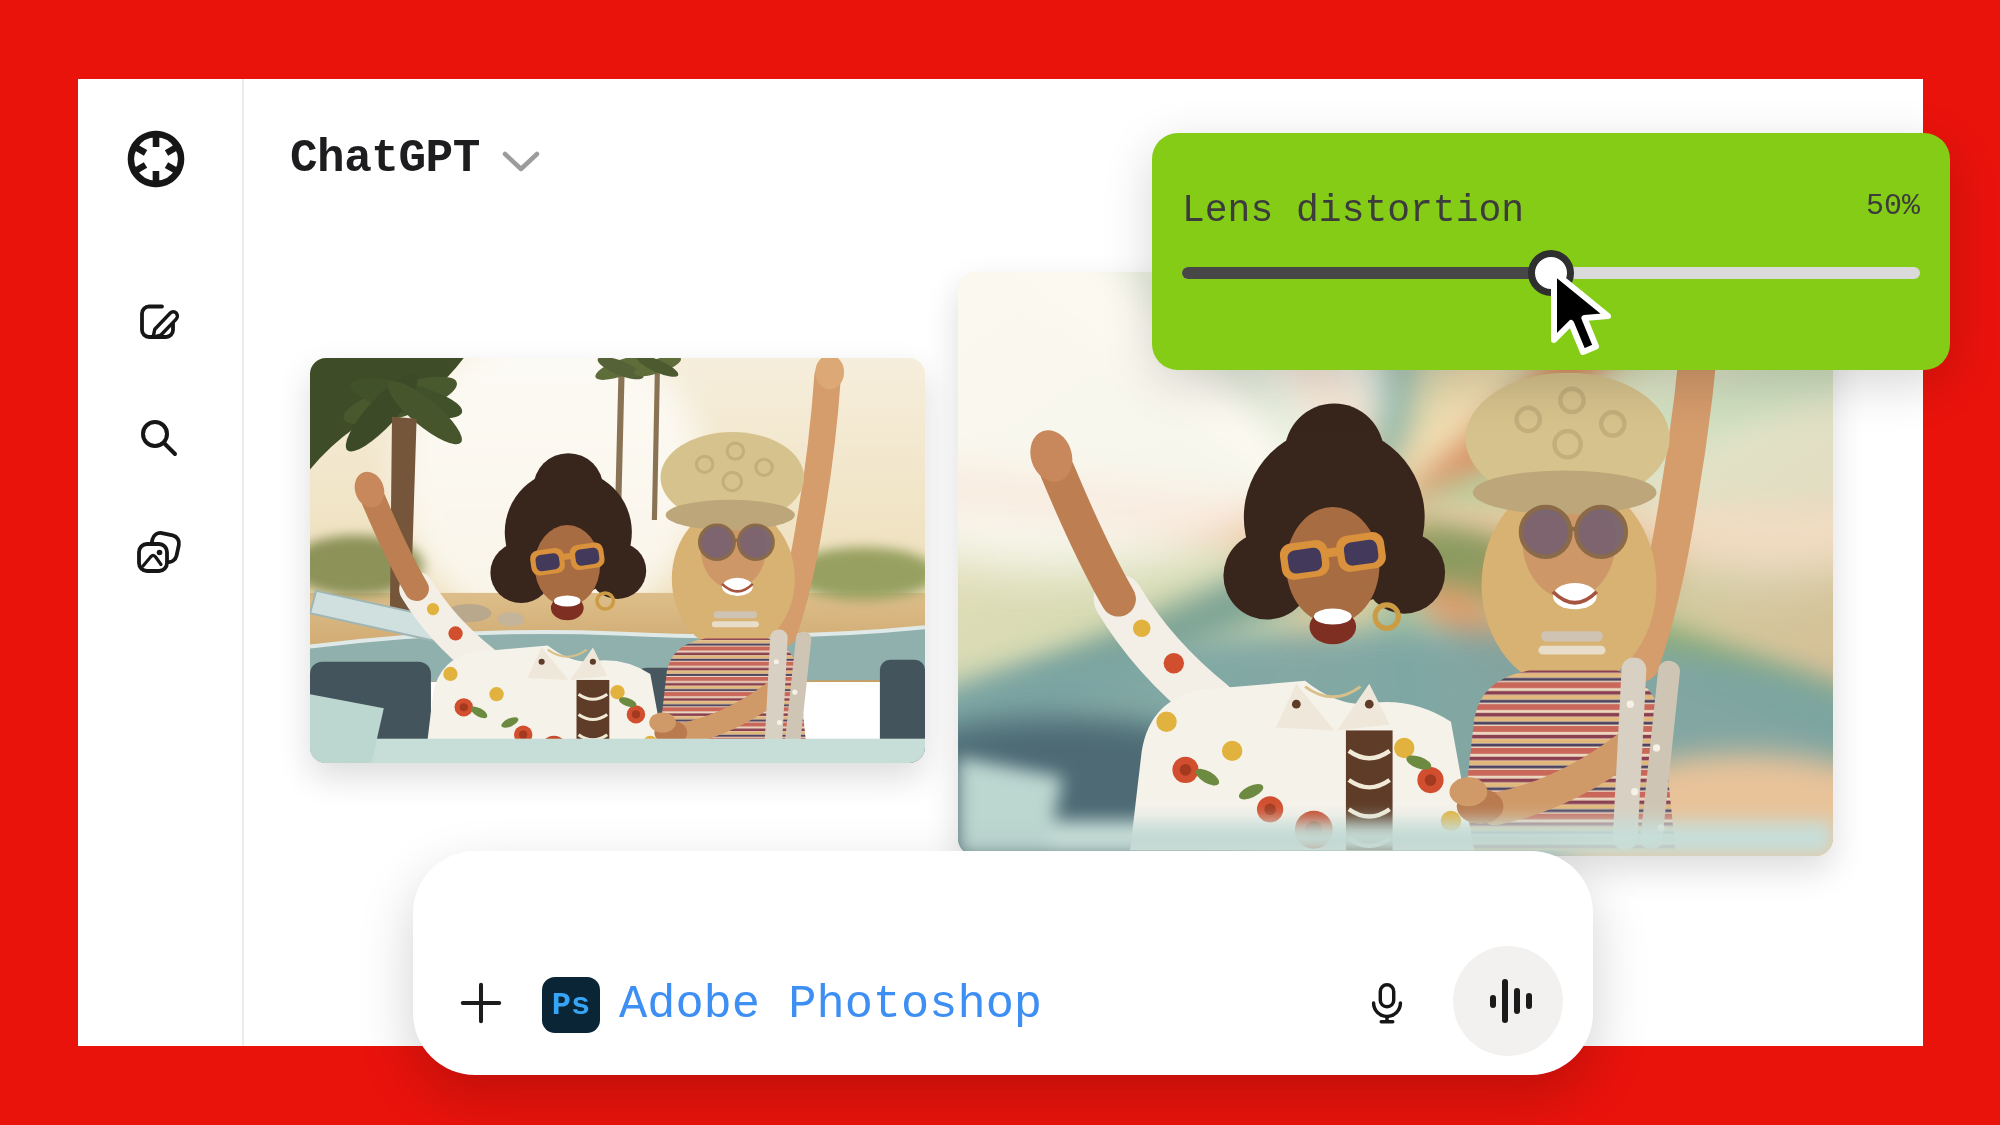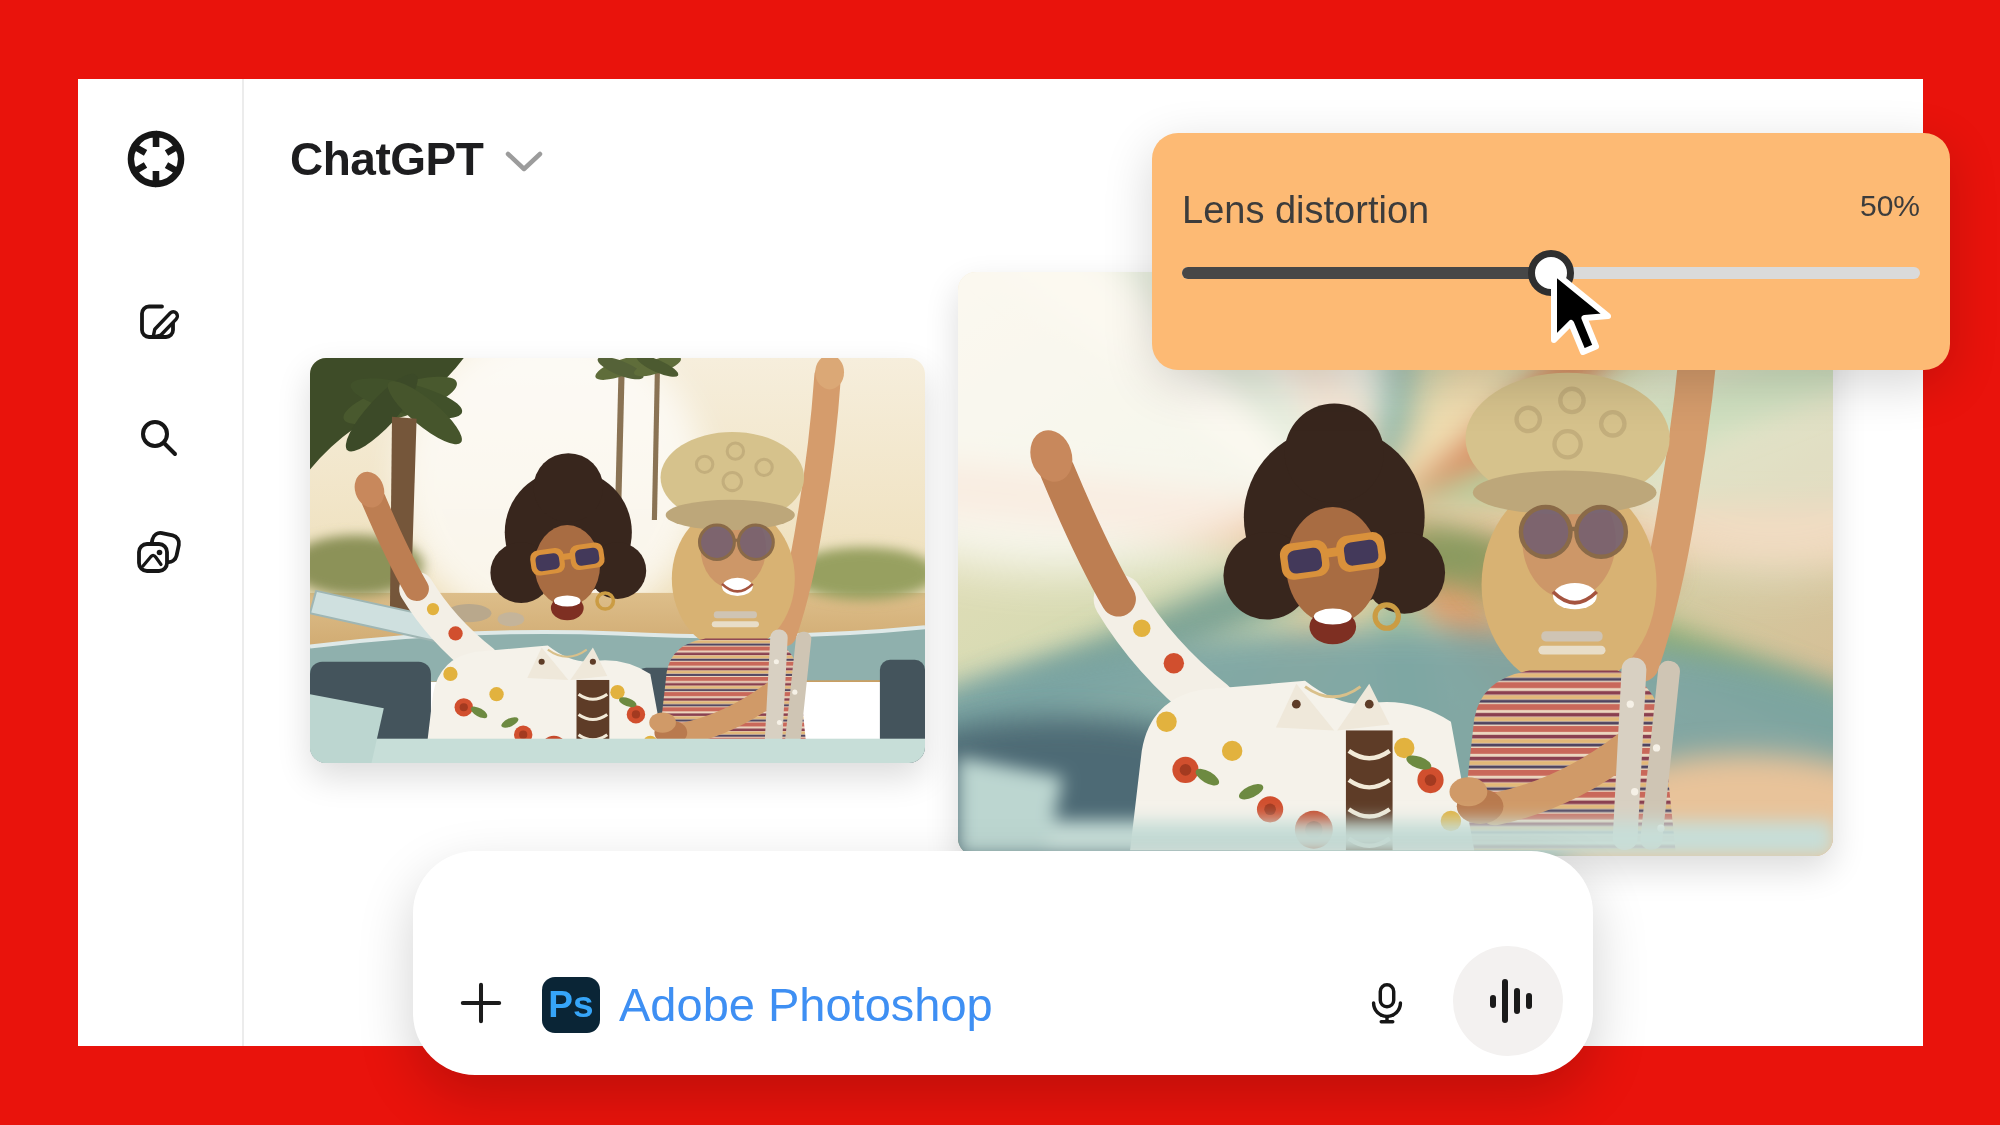--- a/index.html
+++ b/index.html
@@ -2,60 +2,60 @@
 <html style="--frame-red: #E9130C; --link-blue: #3E8FF3; --ps-badge-bg: #0A2536; --ps-badge-text: #36A5F8; --track-dark: #474747; --track-light: #DADADA; --label-gray: #3C3C3C; --prompt-gray: #6D6D6D; --icon-black: #161616; --divider: #ECECEC;"><head>
 <meta charset="utf-8">
 <style>
   :root{
     --frame-red:#E9130C; --link-blue:#3E8FF3; --ps-badge-bg:#0A2536; --ps-badge-text:#36A5F8;
     --track-dark:#474747; --track-light:#DADADA; --label-gray:#3C3C3C; --prompt-gray:#6D6D6D;
     --icon-black:#161616; --divider:#ECECEC;
   }
   *{margin:0;padding:0;box-sizing:border-box;}
   body{background:#333;font-family:"Liberation Sans", sans-serif;}
-  .stage{position:relative;width:2000px;height:1125px;background:var(--frame-red);overflow:hidden;}
+  .stage{position:relative;width:2000px;height:1125px;background:var(--frame-red);overflow:hidden;font-family:Liberation Mono, monospace;}
 
   .window{position:absolute;left:78px;top:79px;width:1845px;height:967px;background:#fff;}
   .divider{position:absolute;left:164px;top:0;width:2px;height:967px;background:var(--divider);}
 
   .sidebar{position:absolute;left:0;top:0;width:164px;height:100%;}
   .logo{position:absolute;left:46px;top:47px;width:64px;height:64px;}
   .side-icon{position:absolute;left:56px;width:48px;height:48px;cursor:pointer;}
   .side-icon.compose{top:218px;} .side-icon.search{top:334px;} .side-icon.library{top:450px;}
   .side-icon svg,.logo svg{width:100%;height:100%;display:block;}
 
   .header{position:absolute;left:212px;top:52px;display:flex;align-items:center;gap:22px;cursor:pointer;}
   .title{font-size:46px;font-weight:600;color:#1D1D1F;letter-spacing:-0.5px;line-height:56px;}
   .chevron{width:38px;height:22px;margin-top:6px;}
 
   .photo{position:absolute;overflow:hidden;box-shadow:0 14px 34px rgba(0,0,0,.14);}
   .photo svg{width:100%;height:100%;display:block;}
   .photo.left{left:310px;top:358px;width:615px;height:405px;border-radius:16px;}
   .photo.right{left:958px;top:272px;width:875px;height:584px;border-radius:18px;}
 
-  .panel{position:absolute;left:1152px;top:133px;width:798px;height:237px;background:#fdba74;border-radius:26px;
+  .panel{position:absolute;left:1152px;top:133px;width:798px;height:237px;background:#84cc16;border-radius:26px;
          box-shadow:0 14px 50px rgba(0,0,0,.16);}
   .panel .row{position:absolute;left:30px;right:30px;top:56px;display:flex;justify-content:space-between;}
   .panel .lbl{font-size:38px;color:var(--label-gray);}
   .panel .val{font-size:30px;color:var(--label-gray);}
   .slider{position:absolute;left:30px;right:30px;top:134px;height:12px;cursor:pointer;}
   .slider .track{position:absolute;inset:0;background:var(--track-light);border-radius:6px;}
   .slider .fill{position:absolute;left:0;top:0;height:12px;background:var(--track-dark);border-radius:6px;}
   .slider .handle{position:absolute;top:50%;width:46px;height:46px;border-radius:50%;background:#fff;
                   border:7px solid #2F2F2F;transform:translate(-50%,-50%);cursor:grab;}
 
   .cursor{position:absolute;left:1548px;top:268px;width:82px;height:100px;pointer-events:none;}
 
   .prompt{position:absolute;left:413px;top:851px;width:1180px;height:224px;background:#fff;border-radius:62px;
           box-shadow:0 22px 55px rgba(0,0,0,.18);}
   .prompt .ask{position:absolute;left:46px;top:32px;font-size:47px;color:var(--prompt-gray);white-space:nowrap;cursor:text;}
   .prompt .plus{position:absolute;left:45px;top:129px;width:46px;height:46px;cursor:pointer;}
   .chip{position:absolute;left:129px;top:126px;display:flex;align-items:center;gap:19px;cursor:pointer;}
   .ps-badge{width:58px;height:56px;border-radius:13px;background:var(--ps-badge-bg);color:var(--ps-badge-text);
-            display:flex;align-items:center;justify-content:center;font-weight:bold;font-size:37px;letter-spacing:0;}
+            display:flex;align-items:center;justify-content:center;font-weight:bold;font-size:32px;letter-spacing:0;}
   .app-name{font-size:47px;font-weight:500;color:var(--link-blue);line-height:56px;}
   .mic{position:absolute;left:951px;top:129px;width:46px;height:46px;cursor:pointer;}
   .voice-btn{position:absolute;left:1040px;top:95px;width:110px;height:110px;border-radius:50%;background:#F3F1F0;
              display:flex;align-items:center;justify-content:center;cursor:pointer;}
   .voice-btn svg{width:64px;height:64px;}
   svg{display:block;}
 </style>
 </head>
 <body>
 

